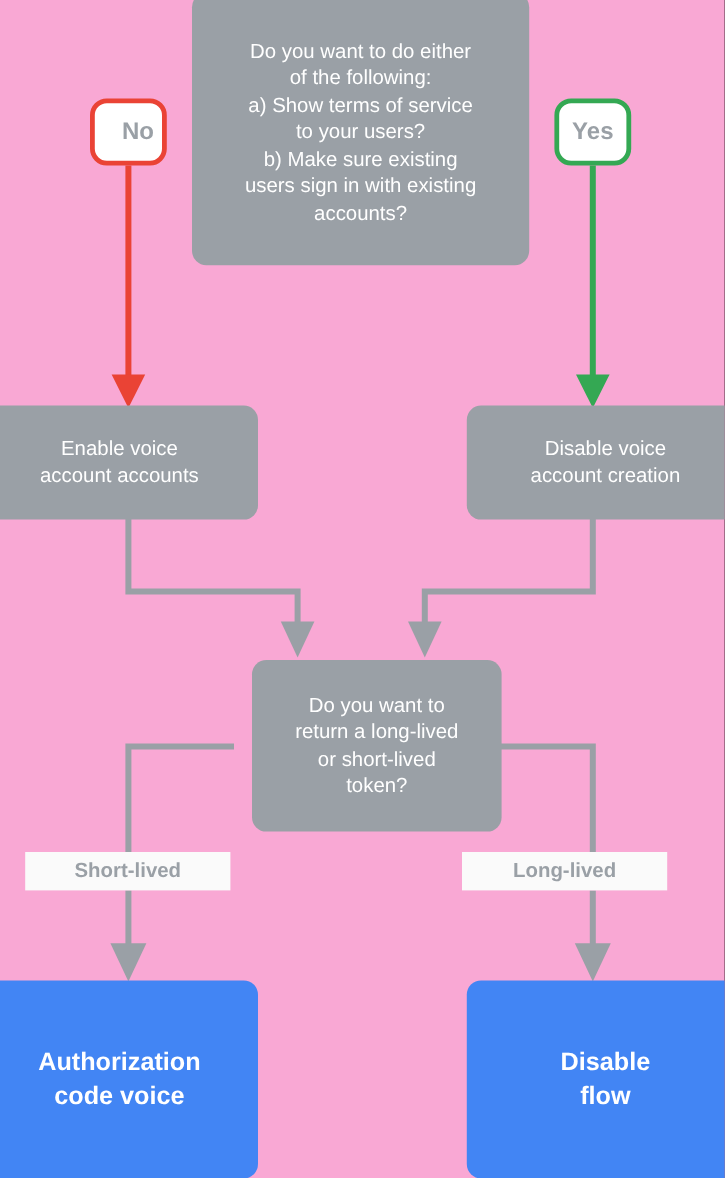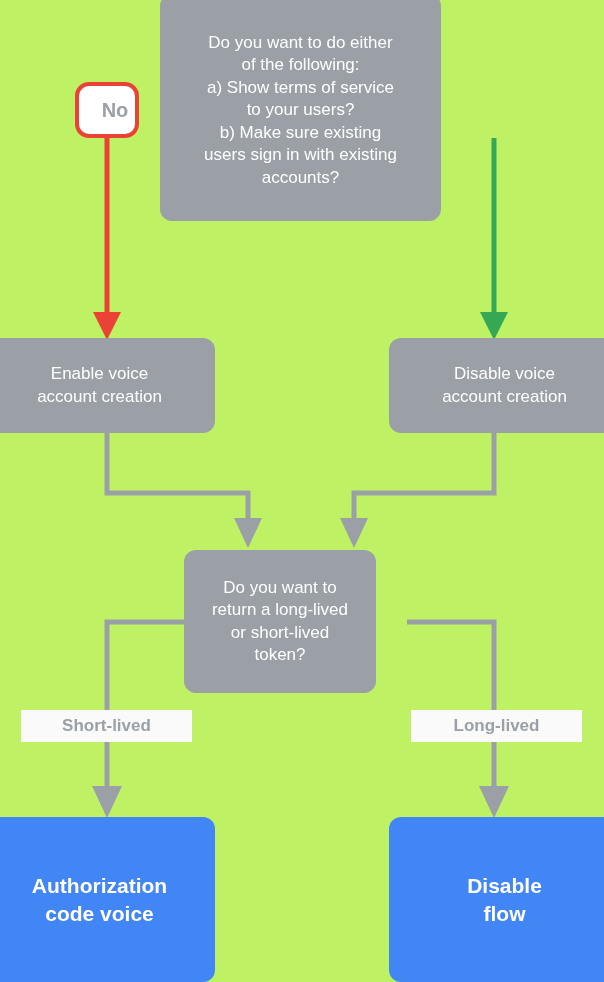--- a/index.html
+++ b/index.html
@@ -7,21 +7,21 @@
     padding: 0;
     background: #000000;
   }
   body {
     font-family: "Liberation Sans", sans-serif;
   }
   #canvas {
     position: relative;
     width: 604px;
     height: 982px;
-    background: #bef264;
+    background: #f9a8d4;
     overflow: hidden;
   }
   .node {
     position: absolute;
     box-sizing: border-box;
     display: flex;
     align-items: center;
     justify-content: center;
     text-align: center;
     color: #ffffff;
@@ -115,43 +115,46 @@
 to your users?
 b) Make sure existing
 users sign in with existing
 accounts?</span>
   </div>
 
   <div class="pill pill-no" style="left:75px; top:82px; width:64px; height:56px;padding-left:16px;">
     <span>No</span>
   </div>
 
+  <div class="pill pill-yes" style="left:462px; top:82px; width:64px; height:56px;">
+    <span>Yes</span>
+  </div>
 
   <div class="node node-gray" style="left:-16px; top:338px; width:231px; height:95px; font-size:17px;">
     <span class="node-text">Enable voice
-account creation</span>
+account accounts</span>
   </div>
 
   <div class="node node-gray" style="left:389px; top:338px; width:231px; height:95px; font-size:17px;">
     <span class="node-text">Disable voice
 account creation</span>
   </div>
 
-  <div class="node node-gray" style="left:184px; top:550px; width:192px; height:143px; font-size:17px;">
+  <div class="node node-gray" style="left:210px; top:550px; width:208px; height:143px; font-size:17px;">
     <span class="node-text">Do you want to
 return a long-lived
 or short-lived
 token?</span>
   </div>
 
   <div class="edge-label" style="left:21px; top:710px; width:171px; height:32px;align-items:center;">
     <span>Short-lived</span>
   </div>
 
-  <div class="edge-label" style="left:411px; top:710px; width:171px; height:32px;">
+  <div class="edge-label" style="left:385px; top:710px; width:171px; height:32px;">
     <span>Long-lived</span>
   </div>
 
   <div class="node node-blue" style="left:-16px; top:817px; width:231px; height:165px; font-size:21px;">
     <span class="node-text">Authorization
 code voice</span>
   </div>
 
   <div class="node node-blue" style="left:389px; top:817px; width:231px; height:165px; font-size:21px;">
     <span class="node-text">Disable

